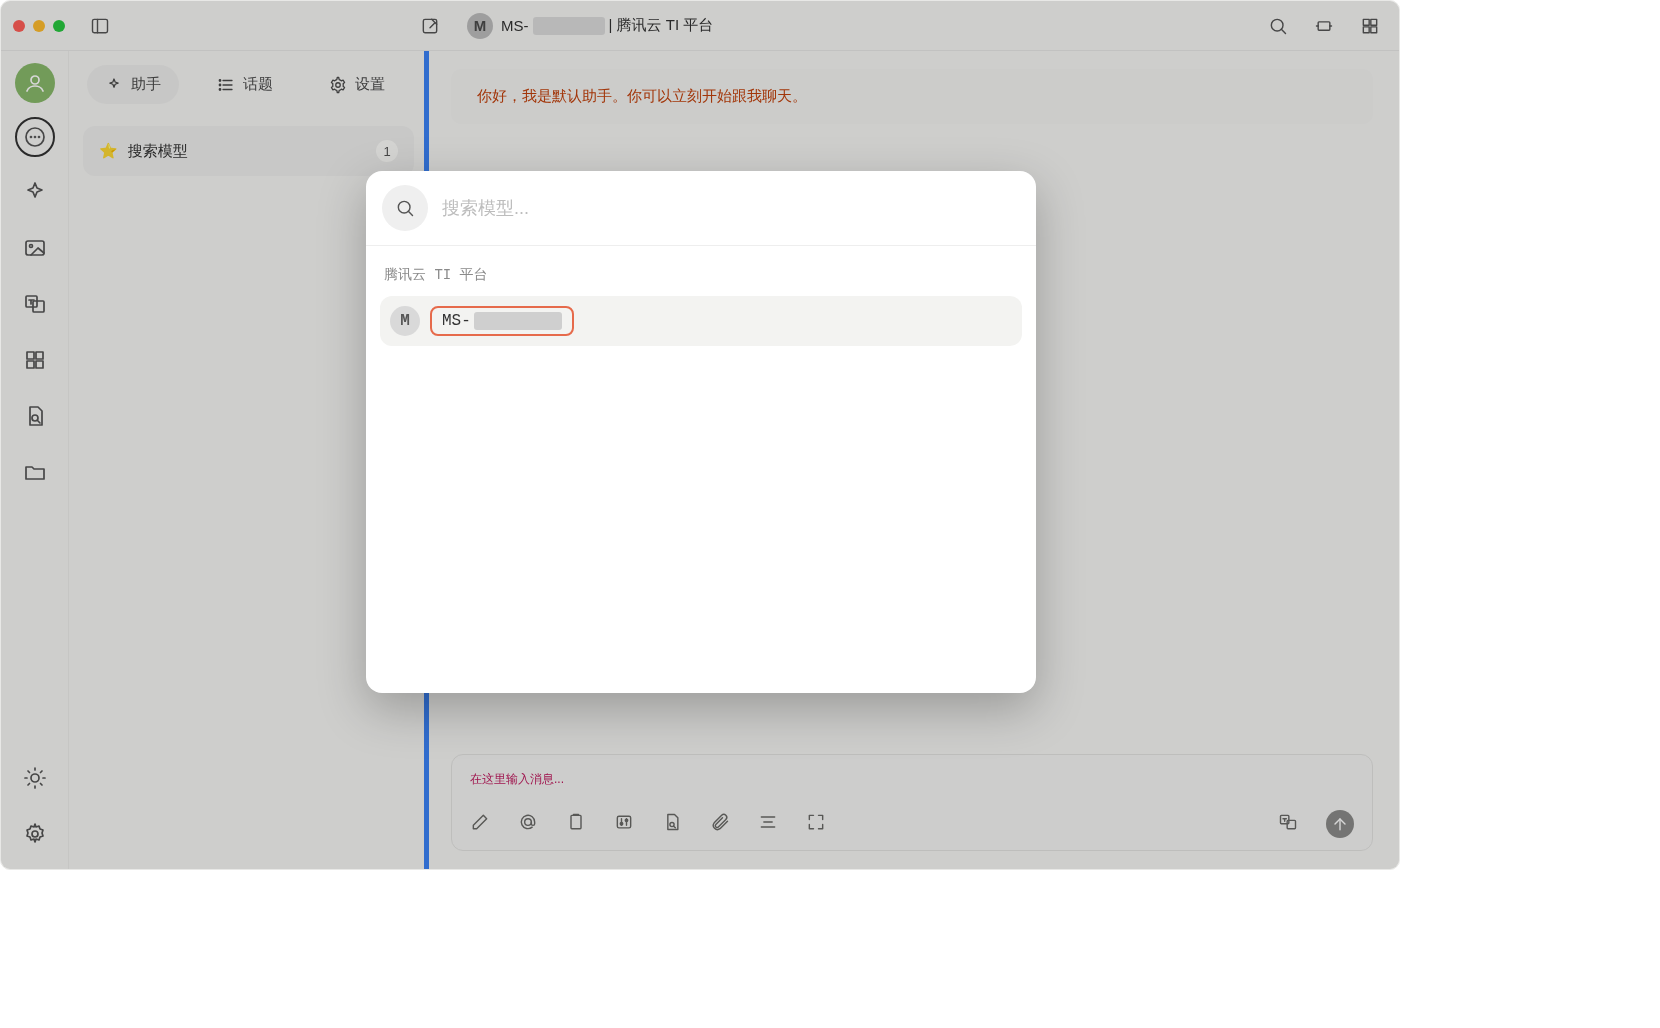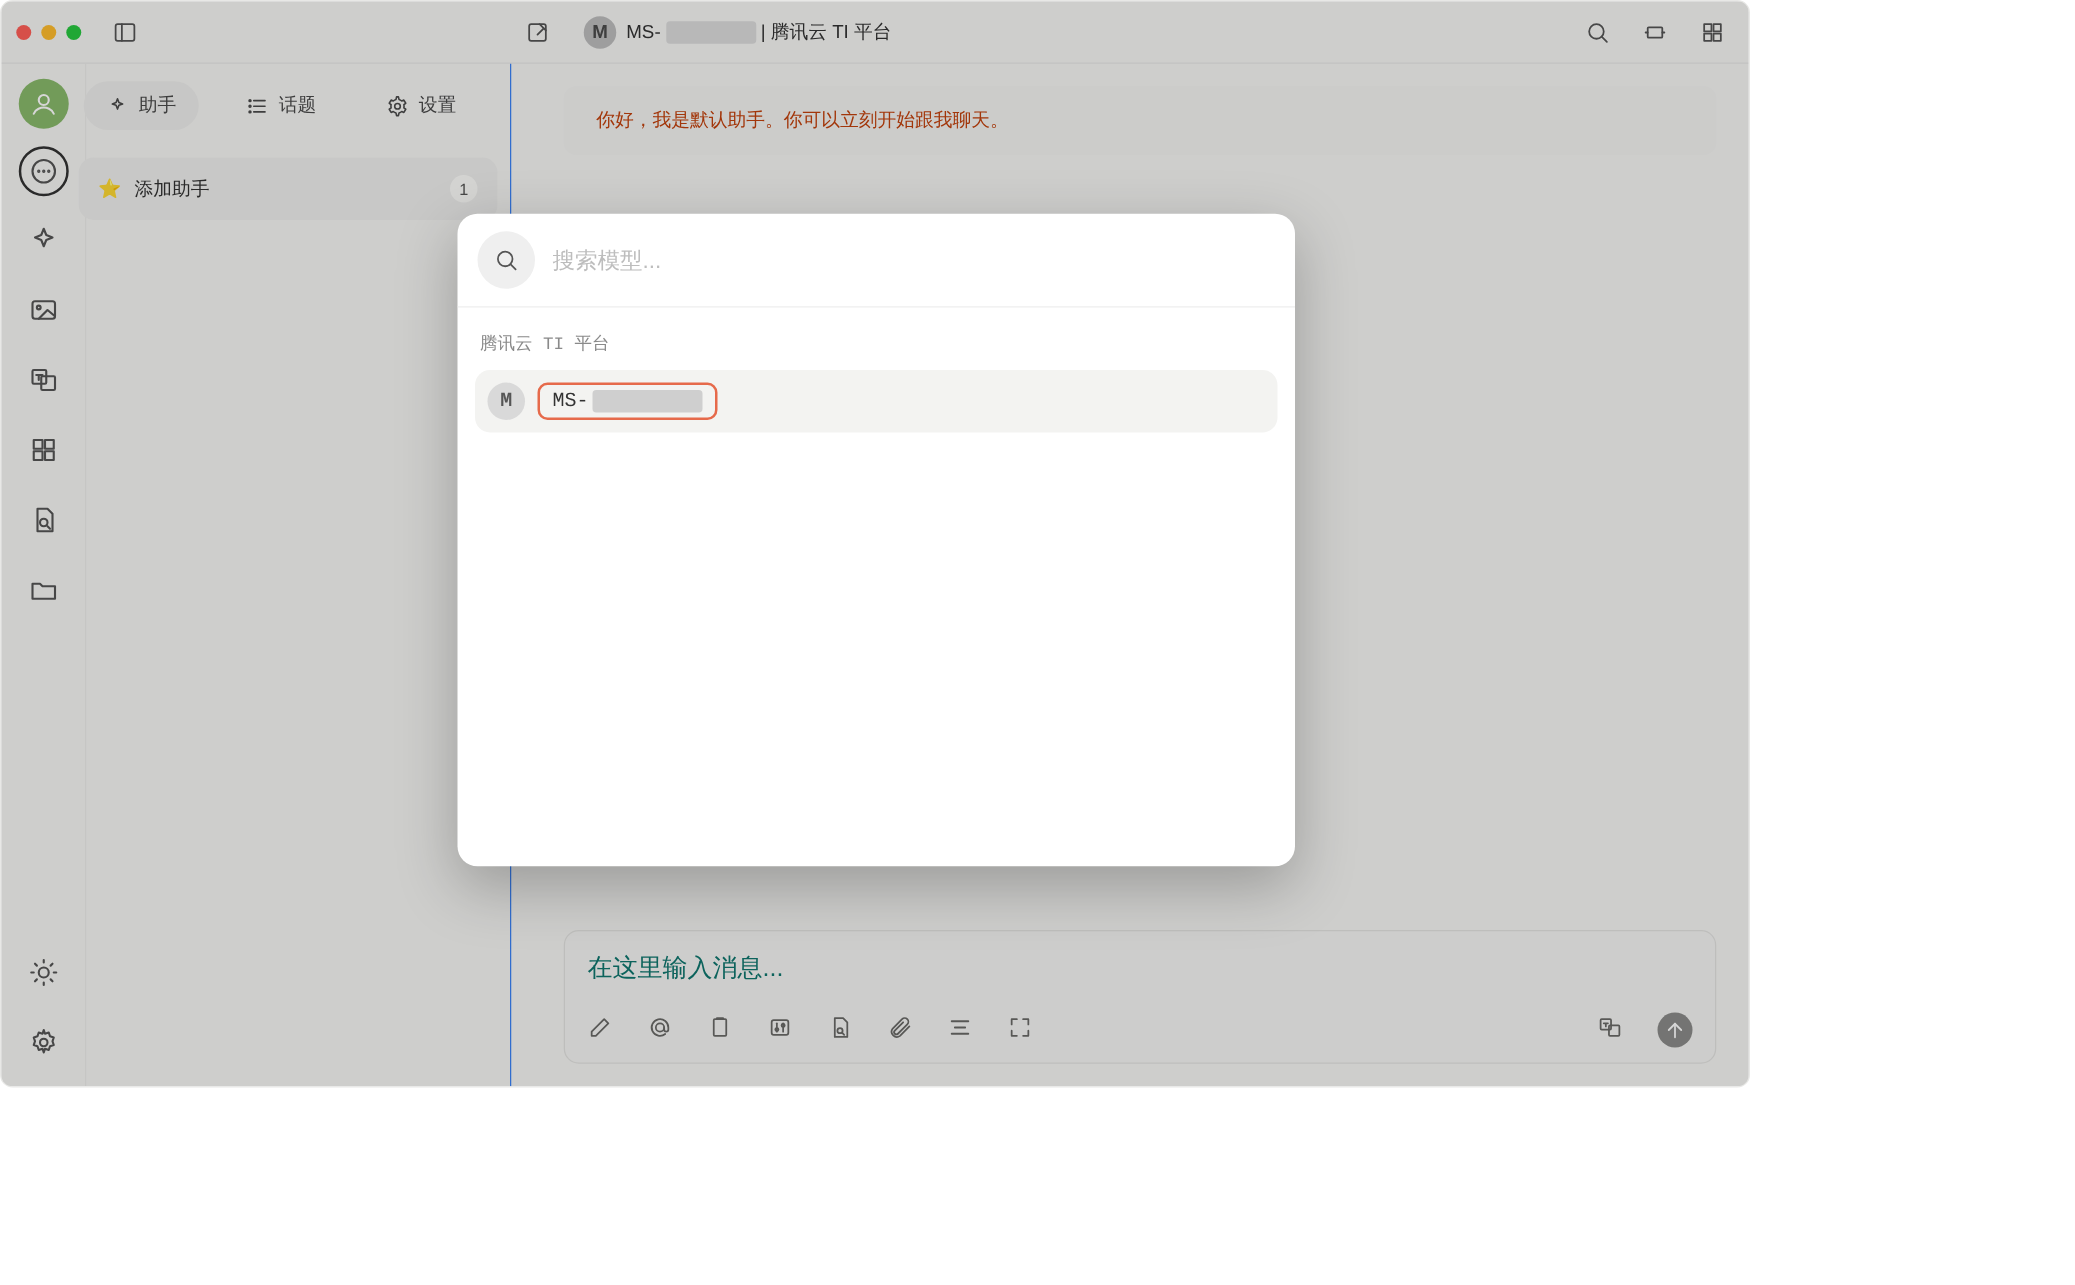--- a/index.html
+++ b/index.html
@@ -113,23 +113,23 @@
   display: flex;
   flex-direction: column;
   align-items: center;
   gap: 14px;
   padding-bottom: 14px;
 }
 
 
 .side-panel {
   position: absolute;
-  left: 52px; top: 50px; bottom: 0;
+  left: 72px; top: 50px; bottom: 0;
   width: 356px;
-  border-right: 1px solid #3b82f6;
+  border-right: 5px solid #3b82f6;
   padding: 14px 10px;
 }
 .side-tabs {
   display: flex;
   gap: 20px;
   align-items: center;
   padding: 0 8px 12px 4px;
 }
 .side-tab {
   display: flex; align-items: center; gap: 8px;
@@ -179,21 +179,21 @@
   color: #c2410c;
   font-size: 15px;
 }
 .chat-spacer { flex: 1; }
 .input-box {
   border: 1px solid #e3e3e1;
   background: #f5f5f3;
   border-radius: 12px;
   padding: 16px 18px 12px 18px;
 }
-.input-box .placeholder { color: #0f766e; font-size: 20px; margin-bottom: 22px; }
+.input-box .placeholder { color: #be185d; font-size: 12px; margin-bottom: 22px; }
 .input-toolbar {
   display: flex; align-items: center; gap: 28px; color: #696967;
 }
 .input-toolbar .spacer { flex: 1; }
 .input-toolbar .send-btn {
   width: 28px; height: 28px; border-radius: 50%;
   background: #8b8b89; color: #fff;
   display: flex; align-items: center; justify-content: center;
 }
 .input-toolbar svg { width: 20px; height: 20px; }
@@ -420,21 +420,21 @@
             <path d="M19 12a7 7 0 0 0-.2-1.7l2-1.5-2-3.4-2.3 1a7 7 0 0 0-2.9-1.7L13 2h-2l-.6 2.7a7 7 0 0 0-2.9 1.7l-2.3-1-2 3.4 2 1.5A7 7 0 0 0 5 12c0 .6.1 1.1.2 1.7l-2 1.5 2 3.4 2.3-1a7 7 0 0 0 2.9 1.7L11 22h2l.6-2.7a7 7 0 0 0 2.9-1.7l2.3 1 2-3.4-2-1.5c.1-.6.2-1.1.2-1.7z"></path>
           </svg>
         <span>设置</span>
       </div>
     </div>
 
     <div class="assistant-list">
       <div class="assistant-item">
         <div class="left">
           <span style="color:#f5b400">⭐</span>
-          <span>添加助手</span>
+          <span>搜索模型</span>
         </div>
         <div class="badge">1</div>
       </div>
     </div>
   </div>
 
   <div class="chat-area">
     <div class="greeting-card">你好，我是默认助手。你可以立刻开始跟我聊天。</div>
     <div class="chat-spacer"></div>
     <div class="input-box">

